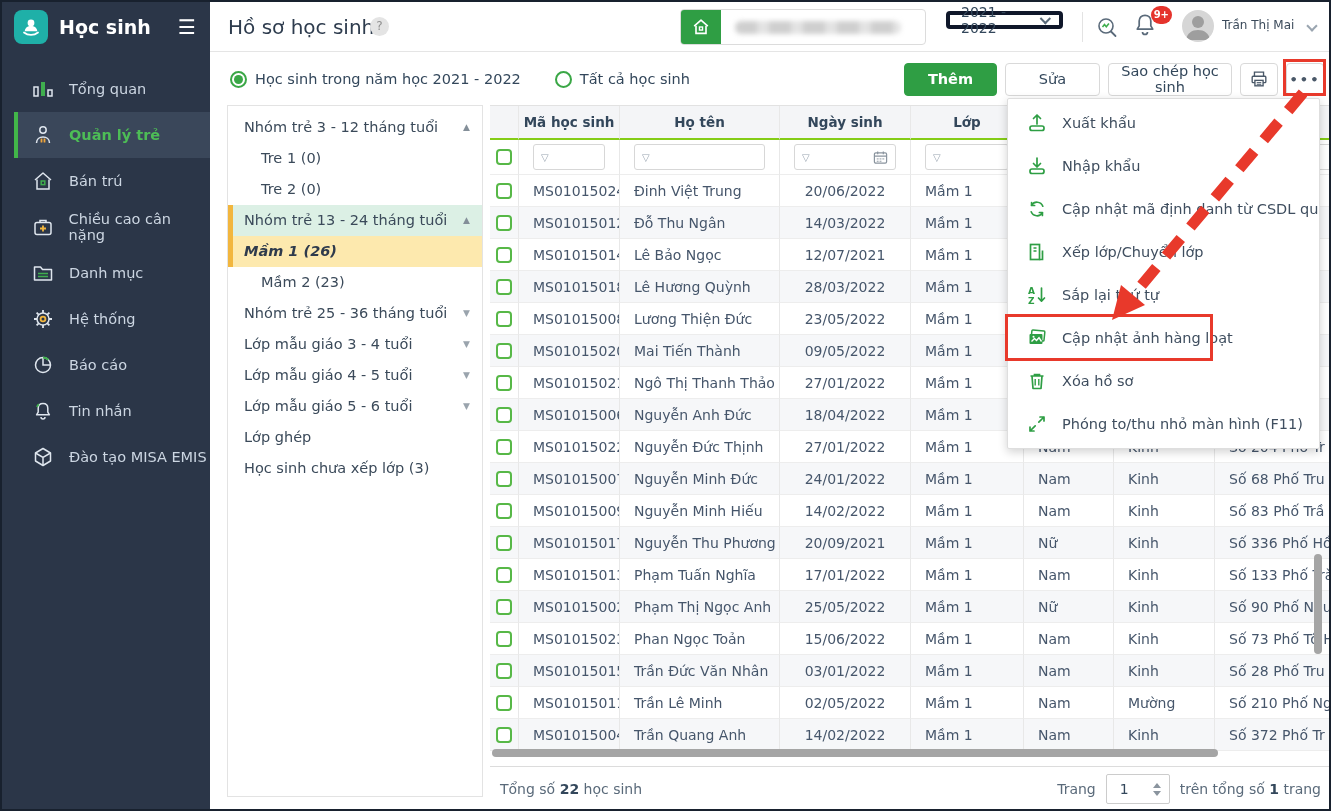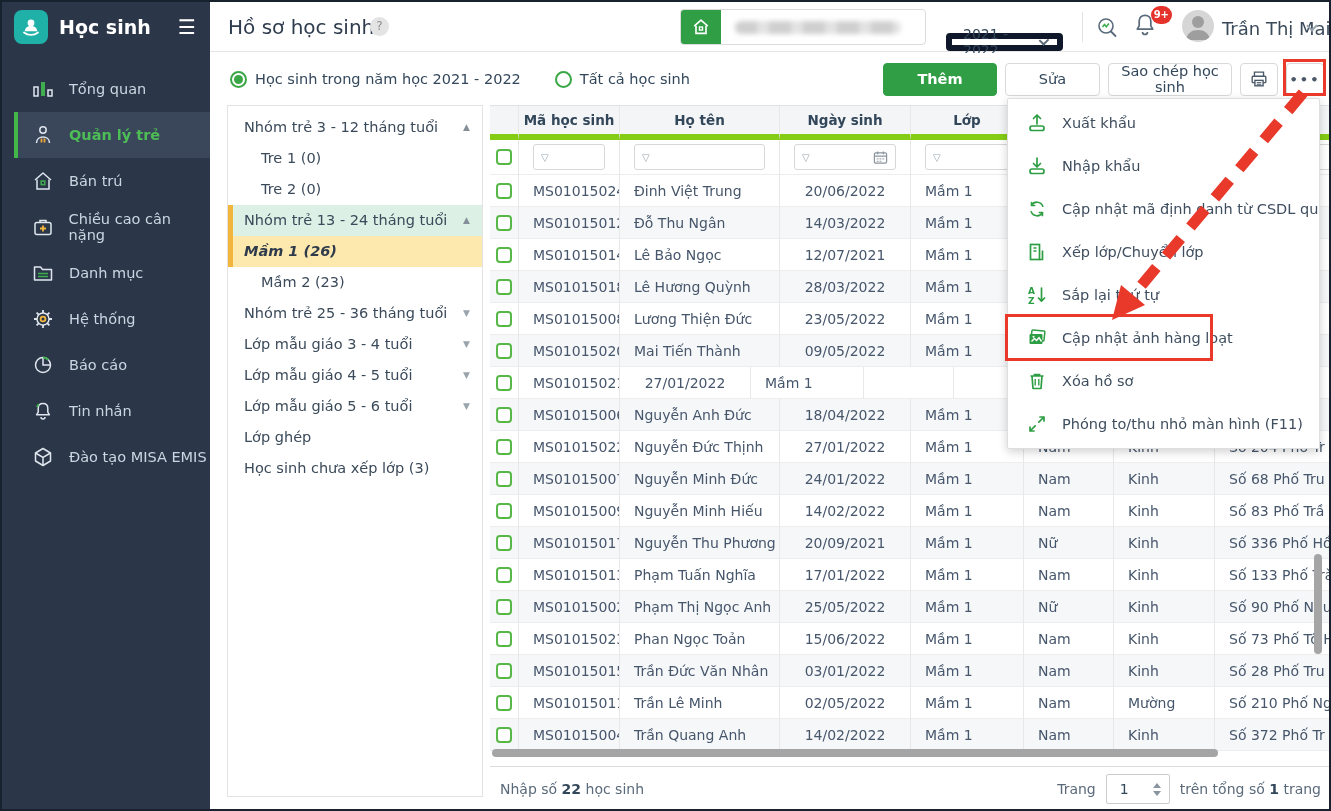--- a/index.html
+++ b/index.html
@@ -19,60 +19,60 @@
   .nav-item.active { background:#3a475a; color:#4dbd56; font-weight:bold; }
   .nav-item.active::before { content:""; position:absolute; left:0; top:0; bottom:0; width:4px; background:#42b649; }
 
   
   .topbar { position:absolute; left:208px; top:0; width:1121px; height:50px; background:#fff; border-bottom:1px solid #e5e5e5; }
   .page-title { position:absolute; left:18px; top:13px; font-size:20px; color:#2e3c4e; }
   .help-badge { position:absolute; left:160px; top:15px; width:19px; height:19px; border-radius:50%; background:#e4e4e4; color:#909090; font-size:12px; text-align:center; line-height:19px; }
   .school-sel { position:absolute; left:470px; top:7px; width:246px; height:36px; border:1px solid #dcdcdc; border-radius:4px; display:flex; align-items:center; overflow:hidden; background:#fff; }
   .school-green { width:40px; height:100%; background:#2f9e44; display:flex; align-items:center; justify-content:center; }
   .blur-bar { width:166px; height:13px; margin-left:14px; border-radius:6px; background:repeating-linear-gradient(90deg,#cfcfcf 0 22px,#e3e3e3 22px 34px); filter:blur(2.5px); }
-  .year-sel { position:absolute; left:736px; top:9px; width:117px; height:18px; border:6px solid #0f172a; border-radius:4px; display:flex; align-items:center; justify-content:space-between; padding:0 11px; font-size:14px; color:#33475b; background:#fff; cursor:pointer;margin-top:22px; }
+  .year-sel { position:absolute; left:736px; top:9px; width:117px; height:18px; border:4px solid #0f172a; border-radius:4px; display:flex; align-items:center; justify-content:space-between; padding:0 11px; font-size:14px; color:#33475b; background:#fff; cursor:pointer; }
   .chev { width:8px; height:8px; border-right:2px solid #5a6a7a; border-bottom:2px solid #5a6a7a; transform:rotate(45deg) translateY(-2px); }
   .top-div { position:absolute; left:872px; top:10px; width:1px; height:30px; background:#e3e3e3; }
   .ic-btn { position:absolute; top:11px; width:30px; height:30px; display:flex; align-items:center; justify-content:center; cursor:pointer; }
   .bell-wrap { position:absolute; left:922px; top:9px; width:34px; height:34px; }
   .badge { position:absolute; right:-6px; top:-5px; min-width:18px; height:18px; padding:0 3px; border-radius:9px; background:#e5332c; color:#fff; font-size:10px; font-weight:bold; line-height:18px; text-align:center; }
   .avatar { position:absolute; left:972px; top:8px; width:32px; height:32px; border-radius:50%; background:#d6d6d6; overflow:hidden; }
-  .user-name { position:absolute; left:1012px; top:16px; font-size:18px; color:#3b4a5a; }
+  .user-name { position:absolute; left:1012px; top:16px; font-size:12px; color:#3b4a5a; }
   .user-chev { position:absolute; left:1098px; top:20px; width:8px; height:8px; border-right:2px solid #9aa5b0; border-bottom:2px solid #9aa5b0; transform:rotate(45deg); }
 
   
   .toolbar { position:absolute; left:208px; top:51px; width:1123px; height:52px; background:#fff; display:flex; align-items:center; }
   .radio-grp { display:flex; align-items:center; gap:34px; margin-left:20px; }
   .radio { display:flex; align-items:flex-start; gap:8px; font-size:14.5px; color:#33475b; cursor:pointer; }
   .rdot { width:17px; height:17px; border-radius:50%; border:2px solid #3aa746; display:flex; align-items:center; justify-content:center; background:#fff; }
   .rdot.sel::after { content:""; width:9px; height:9px; border-radius:50%; background:#3aa746; }
   .btns { margin-left:auto; display:flex; align-items:center; gap:8px; padding-right:9px; }
   .btn { height:33px; border-radius:4px; border:1px solid #d9d9d9; background:#fff; color:#33475b; font-size:14.5px; display:flex; align-items:center; justify-content:center; cursor:pointer; font-family:inherit; }
-  .btn.primary { background:#2f9e44; border-color:#2f9e44; color:#fff; font-weight:bold; width:114px; }
+  .btn.primary { background:#2f9e44; border-color:#2f9e44; color:#fff; font-weight:bold; width:93px; }
   .btn.w95 { width:95px; } .btn.w140 { width:124px; } .btn.sq { width:38px; }
   .dots { letter-spacing:2px; color:#4a5868; font-weight:bold; font-size:13px; }
 
   
   .tree { position:absolute; left:225px; top:103px; width:256px; height:692px; background:#fff; border:1px solid #e3e3e3; padding-top:6px; font-size:14.5px; color:#3b4a5a; }
   .tr-item { position:relative; height:31px; line-height:31px; padding-left:16px; cursor:pointer; white-space:nowrap; }
   .tr-item.child { padding-left:33px; }
   .tr-item .arr { position:absolute; right:12px; top:0; font-size:9px; color:#848f99; }
   .tr-item .arr.down { color:#9aa4ad; }
   .tr-item.group-active { background:#dcf0e5; }
   .tr-item.selected { background:#fde9ae; font-weight:bold; color:#2f3b4c;font-style:italic; }
   .tr-item.group-active::before, .tr-item.selected::before { content:""; position:absolute; left:0; top:0; bottom:0; width:5px; background:#f2b63e; }
 
   
   .tbl { position:absolute; left:488px; top:103px; width:843px; height:648px; overflow:hidden; background:#fff; border-top:1px solid #e2e2e2; }
   .trow { display:flex; width:900px; }
   .c { border-right:1px solid #e8e8e8; border-bottom:1px solid #ededed; display:flex; align-items:center; padding:0 14px; font-size:14px; color:#46566b; overflow:hidden; white-space:nowrap; }
   .c0{width:29px;flex:0 0 29px;justify-content:center;padding:0;}
   .c1{width:101px;flex:0 0 101px;} .c2{width:160px;flex:0 0 160px;} .c3{width:131px;flex:0 0 131px;justify-content:center;}
   .c4{width:113px;flex:0 0 113px;} .c5{width:90px;flex:0 0 90px;} .c6{width:101px;flex:0 0 101px;} .c7{flex:1;}
-  .hrow .c { height:34px; background:#f4f5f7; font-weight:bold; font-size:13.5px; color:#33475b; justify-content:center; border-bottom:6px solid #84cc16; }
+  .hrow .c { height:34px; background:#f4f5f7; font-weight:bold; font-size:13.5px; color:#33475b; justify-content:center; border-bottom:2px solid #84cc16; }
   .frow .c { height:35px; background:#fff; }
   .drow .c { height:32px; }
   .drow.alt .c { background:#f6f7f9; }
   .chk { width:16px; height:16px; border:2px solid #57b847; border-radius:4px; background:#fff; cursor:pointer; }
   .fbox { display:flex; align-items:center; gap:5px; height:26px; width:100%; border:1px solid #d7d7d7; border-radius:3px; padding:0 7px; background:#fff; }
   .funnel { color:#9aa5b1; font-size:10px; }
 
   .sb-h { position:absolute; left:490px; top:747px; width:726px; height:8px; border-radius:4px; background:#a5a5a5; }
   .sb-v { position:absolute; left:1312px; top:552px; width:8px; height:100px; border-radius:4px; background:#a5a5a5; }
 
@@ -428,20 +428,21 @@
           <div class="c c5"></div>
           <div class="c c6"></div>
           <div class="c c7"></div>
         </div>
 
         <div class="trow drow">
           <div class="c c0">
             <span class="chk"></span>
           </div>
           <div class="c c1">MS01015021</div>
+          <div class="c c2">Ngô Thị Thanh Thảo</div>
           <div class="c c3">27/01/2022</div>
           <div class="c c4">Mầm 1</div>
           <div class="c c5"></div>
           <div class="c c6"></div>
           <div class="c c7"></div>
         </div>
 
         <div class="trow drow alt">
           <div class="c c0">
             <span class="chk"></span>
@@ -585,21 +586,21 @@
           <div class="c c7">Số 372 Phố Tr</div>
         </div>
       </div>
   </div>
 
   <div class="sb-h"></div>
   <div class="sb-v"></div>
 
   <div class="footer">
     <div style="padding-left:10px;">
-      <span>Nhập số</span> <b>22</b> <span>học sinh</span>
+      <span>Tổng số</span> <b>22</b> <span>học sinh</span>
     </div>
     <div class="pager">
       <span>Trang</span>
       <span class="spin">
         <span class="val">1</span>
         <span class="arrows">
             <span class="tri-u"></span>
             <span class="tri-d"></span>
           </span>
       </span>

